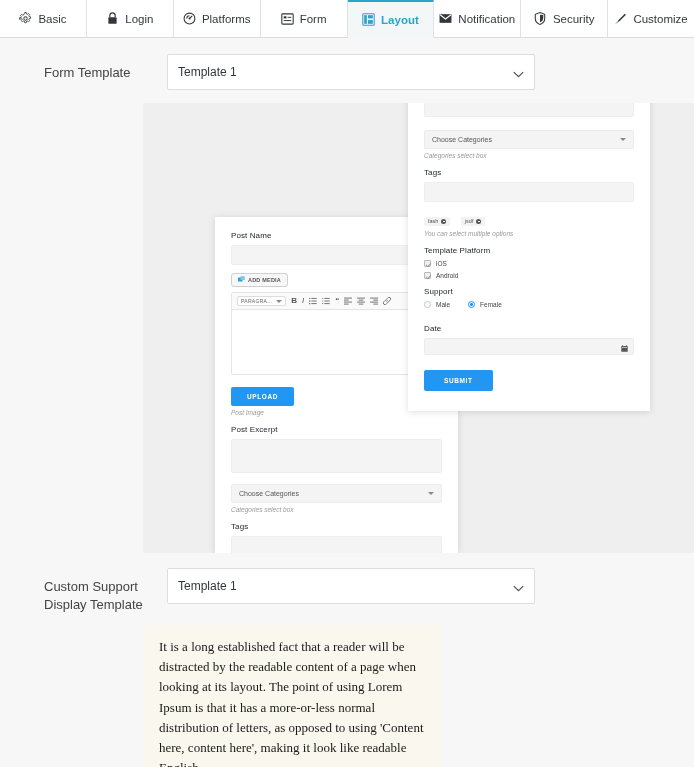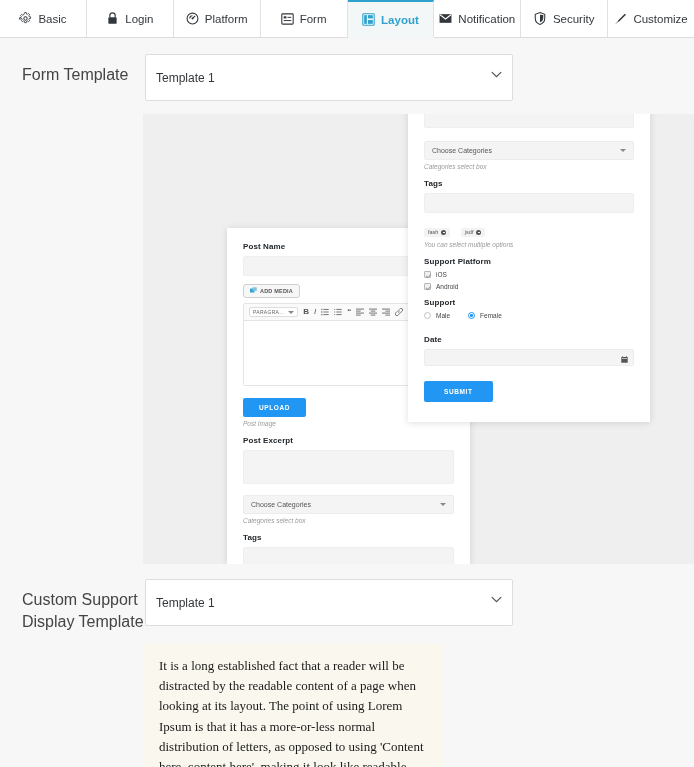--- a/index.html
+++ b/index.html
@@ -55,31 +55,32 @@
 
   .field-row {
     display: flex;
     align-items: flex-start;
     padding: 16px 0 0 0;
   }
   .field-label {
     width: 145px;
     padding-left: 22px;
     padding-top: 10px;
-    font-size: 16px;
+    font-size: 13px;
     color: #444;
     line-height: 1.35;
+    margin-left: 22px;
   }
   .select-wrap {
     position: relative;
     width: 368px;
   }
   .tpl-select {
     width: 100%;
-    height: 47px;
+    height: 36px;
     border: 1px solid #ddd;
     background: #fff;
     font-size: 12px;
     color: #32373c;
     padding: 0 28px 0 10px;
     border-radius: 2px;
     appearance: none;
     -webkit-appearance: none;
     font-family: "Liberation Sans", sans-serif;
     outline: none;
@@ -100,36 +101,36 @@
     background: #efefef;
     overflow: hidden;
   }
 
   .card {
     position: absolute;
     background: #ffffff;
     box-shadow: 0 1px 7px rgba(0,0,0,0.13);
   }
   .card-center {
-    left: 84px; top: 114px;
+    left: 72px; top: 114px;
     width: 243px; height: 336px;
     padding: 14px 16px 0 16px;
     overflow: hidden;
   }
   .card-right {
     left: 265px; top: -20px;
     width: 242px; height: 328px;
     padding: 14px 16px 0 16px;
     overflow: hidden;
     z-index: 3;
   }
 
   .f-label {
     font-size: 8px;
-    font-weight: bold;
+    font-weight: normal;
     color: #23282d;
     margin: 0 0 5px 0;
     letter-spacing: .1px;
   }
   .f-input {
     height: 20px;
     background: #f4f4f4;
     border: 1px solid #eee;
     border-radius: 2px;
     width: 100%;
@@ -380,21 +381,21 @@
   </div>
 
   <div class="tab">
     <span class="ticon">
       <svg width="13" height="13" viewBox="0 0 24 24" fill="#32373c">
           <circle cx="12" cy="12" r="10" fill="none" stroke="#32373c" stroke-width="2"></circle>
           <path d="M12 12l5-5M7 12a5 5 0 015-5" stroke="#32373c" stroke-width="2" fill="none"></path>
           <circle cx="12" cy="12" r="1.8"></circle>
         </svg>
     </span>
-    <span>Platform</span>
+    <span>Platforms</span>
   </div>
 
   <div class="tab">
     <span class="ticon">
       <svg width="13" height="12" viewBox="0 0 24 22" fill="none">
           <rect x="1.5" y="1.5" width="21" height="19" rx="1.5" stroke="#32373c" stroke-width="2"></rect>
           <rect x="5" y="6" width="5" height="4" fill="#32373c"></rect>
           <rect x="12" y="7" width="7" height="1.8" fill="#32373c"></rect>
           <rect x="5" y="13" width="14" height="1.8" fill="#32373c"></rect>
         </svg>
@@ -584,21 +585,21 @@
           <span>fash</span>
           <span class="x-dot"></span>
         </span>
         <span class="tagchip">
           <span>jsdf</span>
           <span class="x-dot"></span>
         </span>
       </div>
       <div class="f-help">You can select multiple options</div>
 
-      <div class="f-label">Support Platform</div>
+      <div class="f-label">Template Platform</div>
       <div class="chk-row">
         <span class="chkbox"></span>
         <span>iOS</span>
       </div>
       <div class="chk-row">
         <span class="chkbox"></span>
         <span>Android</span>
       </div>
 
       <div class="f-label" style="margin-top:8px;">Support</div>

